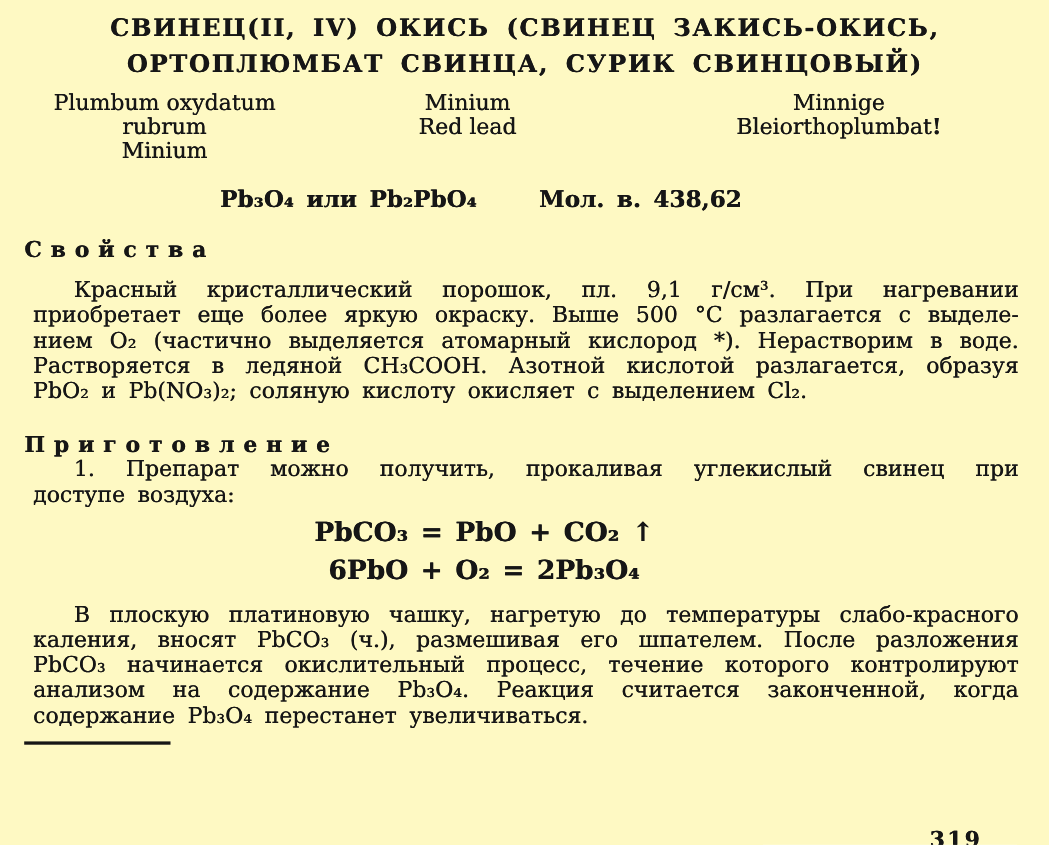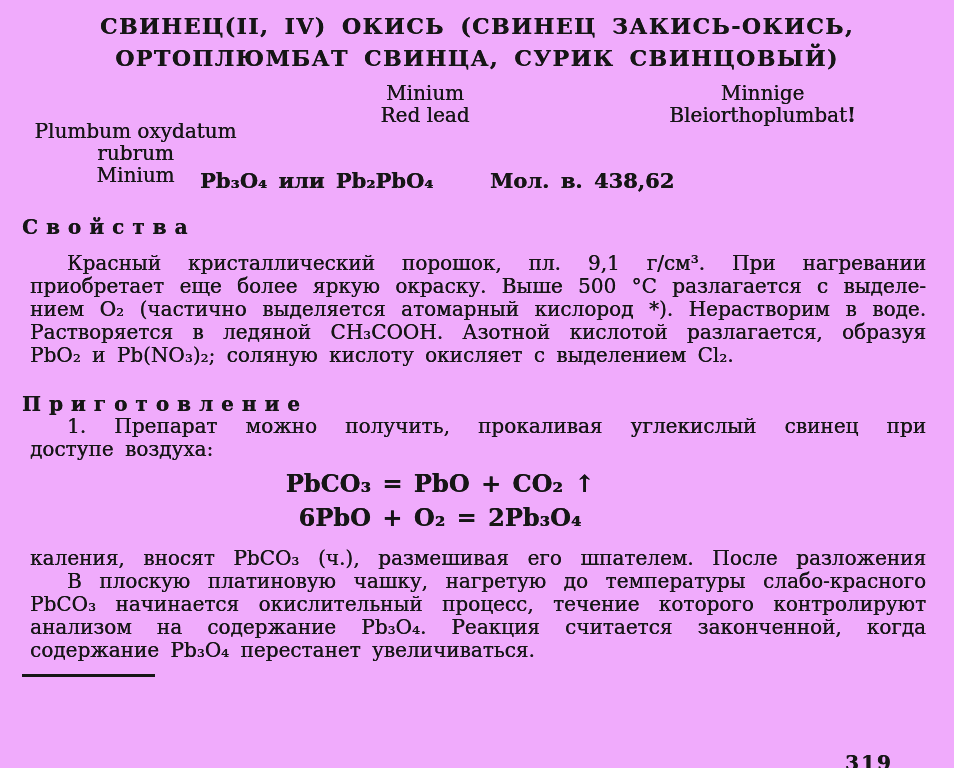--- a/index.html
+++ b/index.html
@@ -4,31 +4,31 @@
 <style>
   html,body { margin:0; padding:0; }
   body {
     width:954px; height:768px; overflow:hidden;
     background:#ffffff;
     font-family:"DejaVu Serif","Liberation Serif",serif;
     color:#161616;
   }
   .page {
     position:relative; width:954px; height:768px; overflow:hidden;
-    background:#f0abfc;
+    background:#fef9c3;
     text-shadow:0.3px 0 0 currentColor; 
   }
   .title {
     margin:0; padding-top:10px;
     font-size:22px; font-weight:bold; line-height:32px;
     text-align:center; letter-spacing:1.5px; word-spacing:6px;
   }
   .synonyms { position:relative; height:66px; margin-top:8px; font-size:20px; line-height:22px; }
   .syn { position:absolute; top:0; text-align:center; }
-  .syn-latin   { left:28px;  width:215px;margin-top:38px; }
+  .syn-latin   { left:42px;  width:215px; }
   .syn-english { left:330px; width:190px; }
   .syn-german  { left:620px; width:285px; }
   .artifact { font-weight:bold; letter-spacing:0; }
 
   .formula-row { position:relative; margin-top:20px; height:28px; font-size:21px; font-weight:bold; }
   .chem { position:absolute; left:200px; top:0; word-spacing:4px; }
   .mol  { position:absolute; left:490px; top:0; word-spacing:4px; }
 
   .section-heading {
     margin:0 0 0 22px; font-size:20px; font-weight:bold;
@@ -107,22 +107,22 @@
 
   <div class="para mt-para2">
     <div class="jline findent">1. Препарат можно получить, прокаливая углекислый свинец при</div>
     <div class="lline">доступе воздуха:</div>
   </div>
 
   <div class="equation mt-eq1">PbCO₃ = PbO + CO₂ ↑</div>
   <div class="equation mt-eq2">6PbO + O₂ = 2Pb₃O₄</div>
 
   <div class="para mt-para3">
+    <div class="jline findent">В плоскую платиновую чашку, нагретую до температуры слабо-красного</div>
     <div class="jline">каления, вносят PbCO₃ (ч.), размешивая его шпателем. После разложения</div>
-    <div class="jline findent">В плоскую платиновую чашку, нагретую до температуры слабо-красного</div>
     <div class="jline">PbCO₃ начинается окислительный процесс, течение которого контролируют</div>
     <div class="jline">анализом на содержание Pb₃O₄. Реакция считается законченной, когда</div>
     <div class="lline">содержание Pb₃O₄ перестанет увеличиваться.</div>
   </div>
 
   <div class="fn-rule"></div>
 
 
   <div class="page-number">319</div>
 

